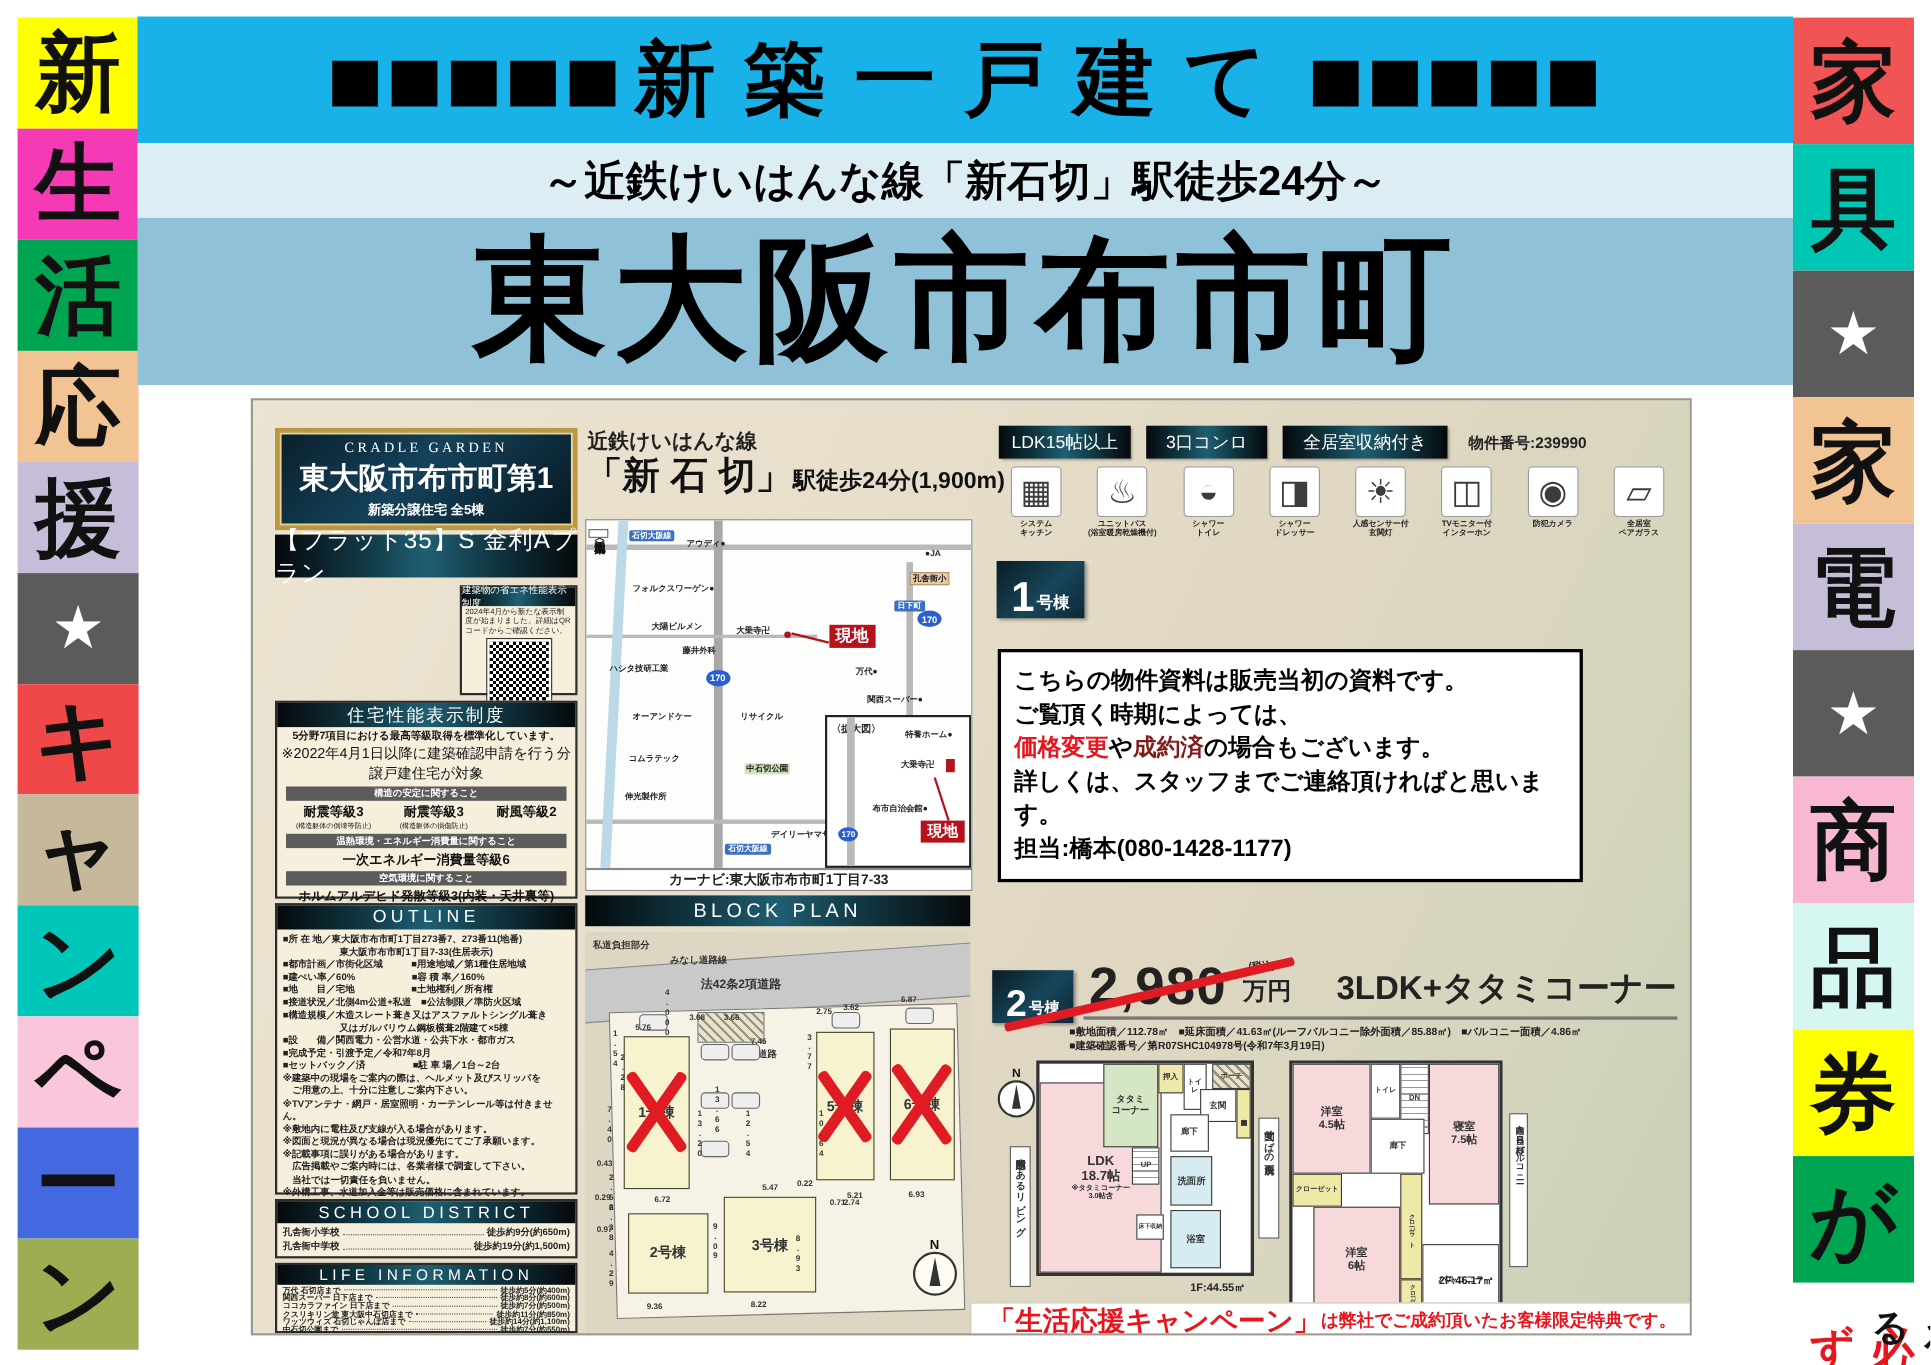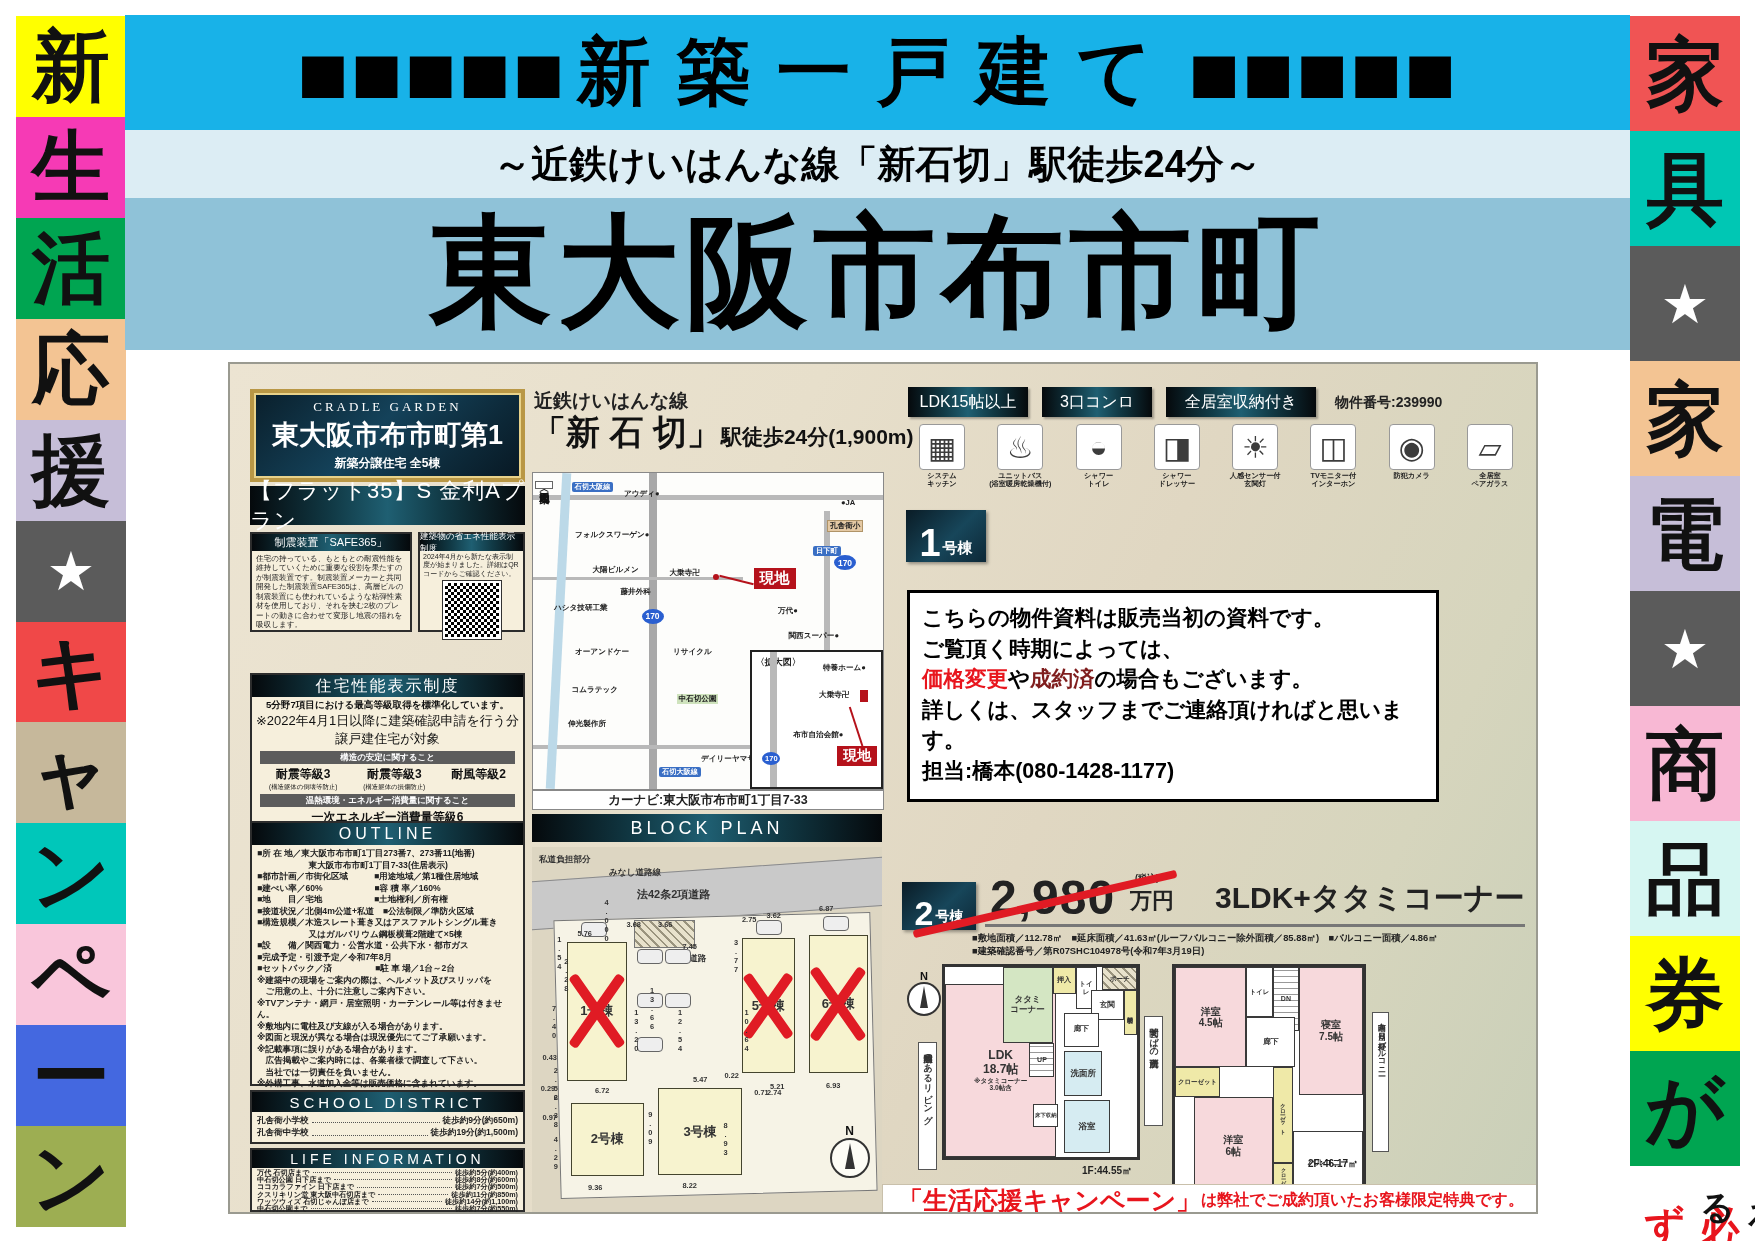--- a/index.html
+++ b/index.html
@@ -111,31 +111,27 @@
          background:linear-gradient(135deg,#0a1f2b,#14425a 45%,#0d2a3a 75%,#081823);
          border:4px solid #b99745;box-shadow:inset 0 0 0 2px #e8d28a;box-sizing:border-box;
          display:flex;flex-direction:column;align-items:center;justify-content:center;color:#fff;">
       <div style="font-size:13px;letter-spacing:3px;font-family:'Liberation Serif',serif;">CRADLE GARDEN</div>
       <div style="font-size:27px;font-weight:900;margin:2px 0;">東大阪市布市町第1</div>
       <div style="font-size:12px;font-weight:700;">新築分譲住宅 全5棟</div>
     </div>
 
     <div class="abs hdrbar" style="left:20px;top:122px;width:275px;height:39px;font-size:22px;letter-spacing:1px;">【フラット35】S 金利Aプラン</div>
 
-    <div class="abs crm" style="left:20px;top:168px;width:162px;height:100px;">
-      <div class="hdrbar" style="height:17px;font-size:11px;letter-spacing:0;">制震装置「SAFE365」</div>
-      <div style="padding:3px 4px;font-size:7.6px;line-height:1.25;color:#222;">住宅の持っている、もともとの耐震性能を維持していくために重要な役割を果たすのが制震装置です。制震装置メーカーと共同開発した制震装置SAFE365は、高層ビルの制震装置にも使われているような粘弾性素材を使用しており、それを挟む2枚のプレートの動きに合わせて変形し地震の揺れを吸収します。</div>
-    </div>
     <div class="abs crm" style="left:188px;top:168px;width:107px;height:100px;">
       <div class="hdrbar" style="height:17px;font-size:8.6px;letter-spacing:0;">建築物の省エネ性能表示制度</div>
       <div style="padding:2px 3px;font-size:7px;line-height:1.2;color:#222;">2024年4月から新たな表示制度が始まりました。詳細はQRコードからご確認ください。</div>
       <div class="qr" style="margin:1px auto 0;"></div>
     </div>
 
-    <div class="abs crm" style="left:20px;top:273px;width:275px;height:180px;margin-top:36px;">
+    <div class="abs crm" style="left:20px;top:273px;width:275px;height:180px;">
       <div class="hdrbar" style="height:22px;font-size:16px;letter-spacing:2px;">住宅性能表示制度</div>
       <div style="text-align:center;font-size:9.6px;font-weight:800;margin-top:2px;">5分野7項目における最高等級取得を標準化しています。</div>
       <div style="text-align:center;font-size:13px;">※2022年4月1日以降に建築確認申請を行う分譲戸建住宅が対象</div>
       <div class="graybar" style="height:13px;margin:3px 8px 2px;">構造の安定に関すること</div>
       <div style="display:flex;justify-content:space-around;margin:0 4px;">
         <div style="text-align:center;">
           <div style="font-size:12px;font-weight:800;">耐震等級3</div>
           <div style="font-size:6.4px;">(構造躯体の倒壊等防止)</div>
         </div>
         <div style="text-align:center;">
@@ -204,21 +200,21 @@
 
     <div class="abs crm" style="left:20px;top:784px;width:275px;height:64px;">
       <div class="hdrbar" style="height:18px;font-size:14px;">LIFE INFORMATION</div>
       <div style="padding:1px 5px;">
         <div class="dotrow" style="font-size:7.2px;line-height:1.0;">
             <span>万代 石切店まで</span>
             <span class="ld"></span>
             <span>徒歩約5分(約400m)</span>
           </div>
         <div class="dotrow" style="font-size:7.2px;line-height:1.0;">
-            <span>中石切公園 日下店まで</span>
+            <span>関西スーパー 日下店まで</span>
             <span class="ld"></span>
             <span>徒歩約8分(約600m)</span>
           </div>
         <div class="dotrow" style="font-size:7.2px;line-height:1.0;">
             <span>ココカラファイン 日下店まで</span>
             <span class="ld"></span>
             <span>徒歩約7分(約500m)</span>
           </div>
         <div class="dotrow" style="font-size:7.2px;line-height:1.0;">
             <span>クスリキリン堂 東大阪中石切店まで</span>

